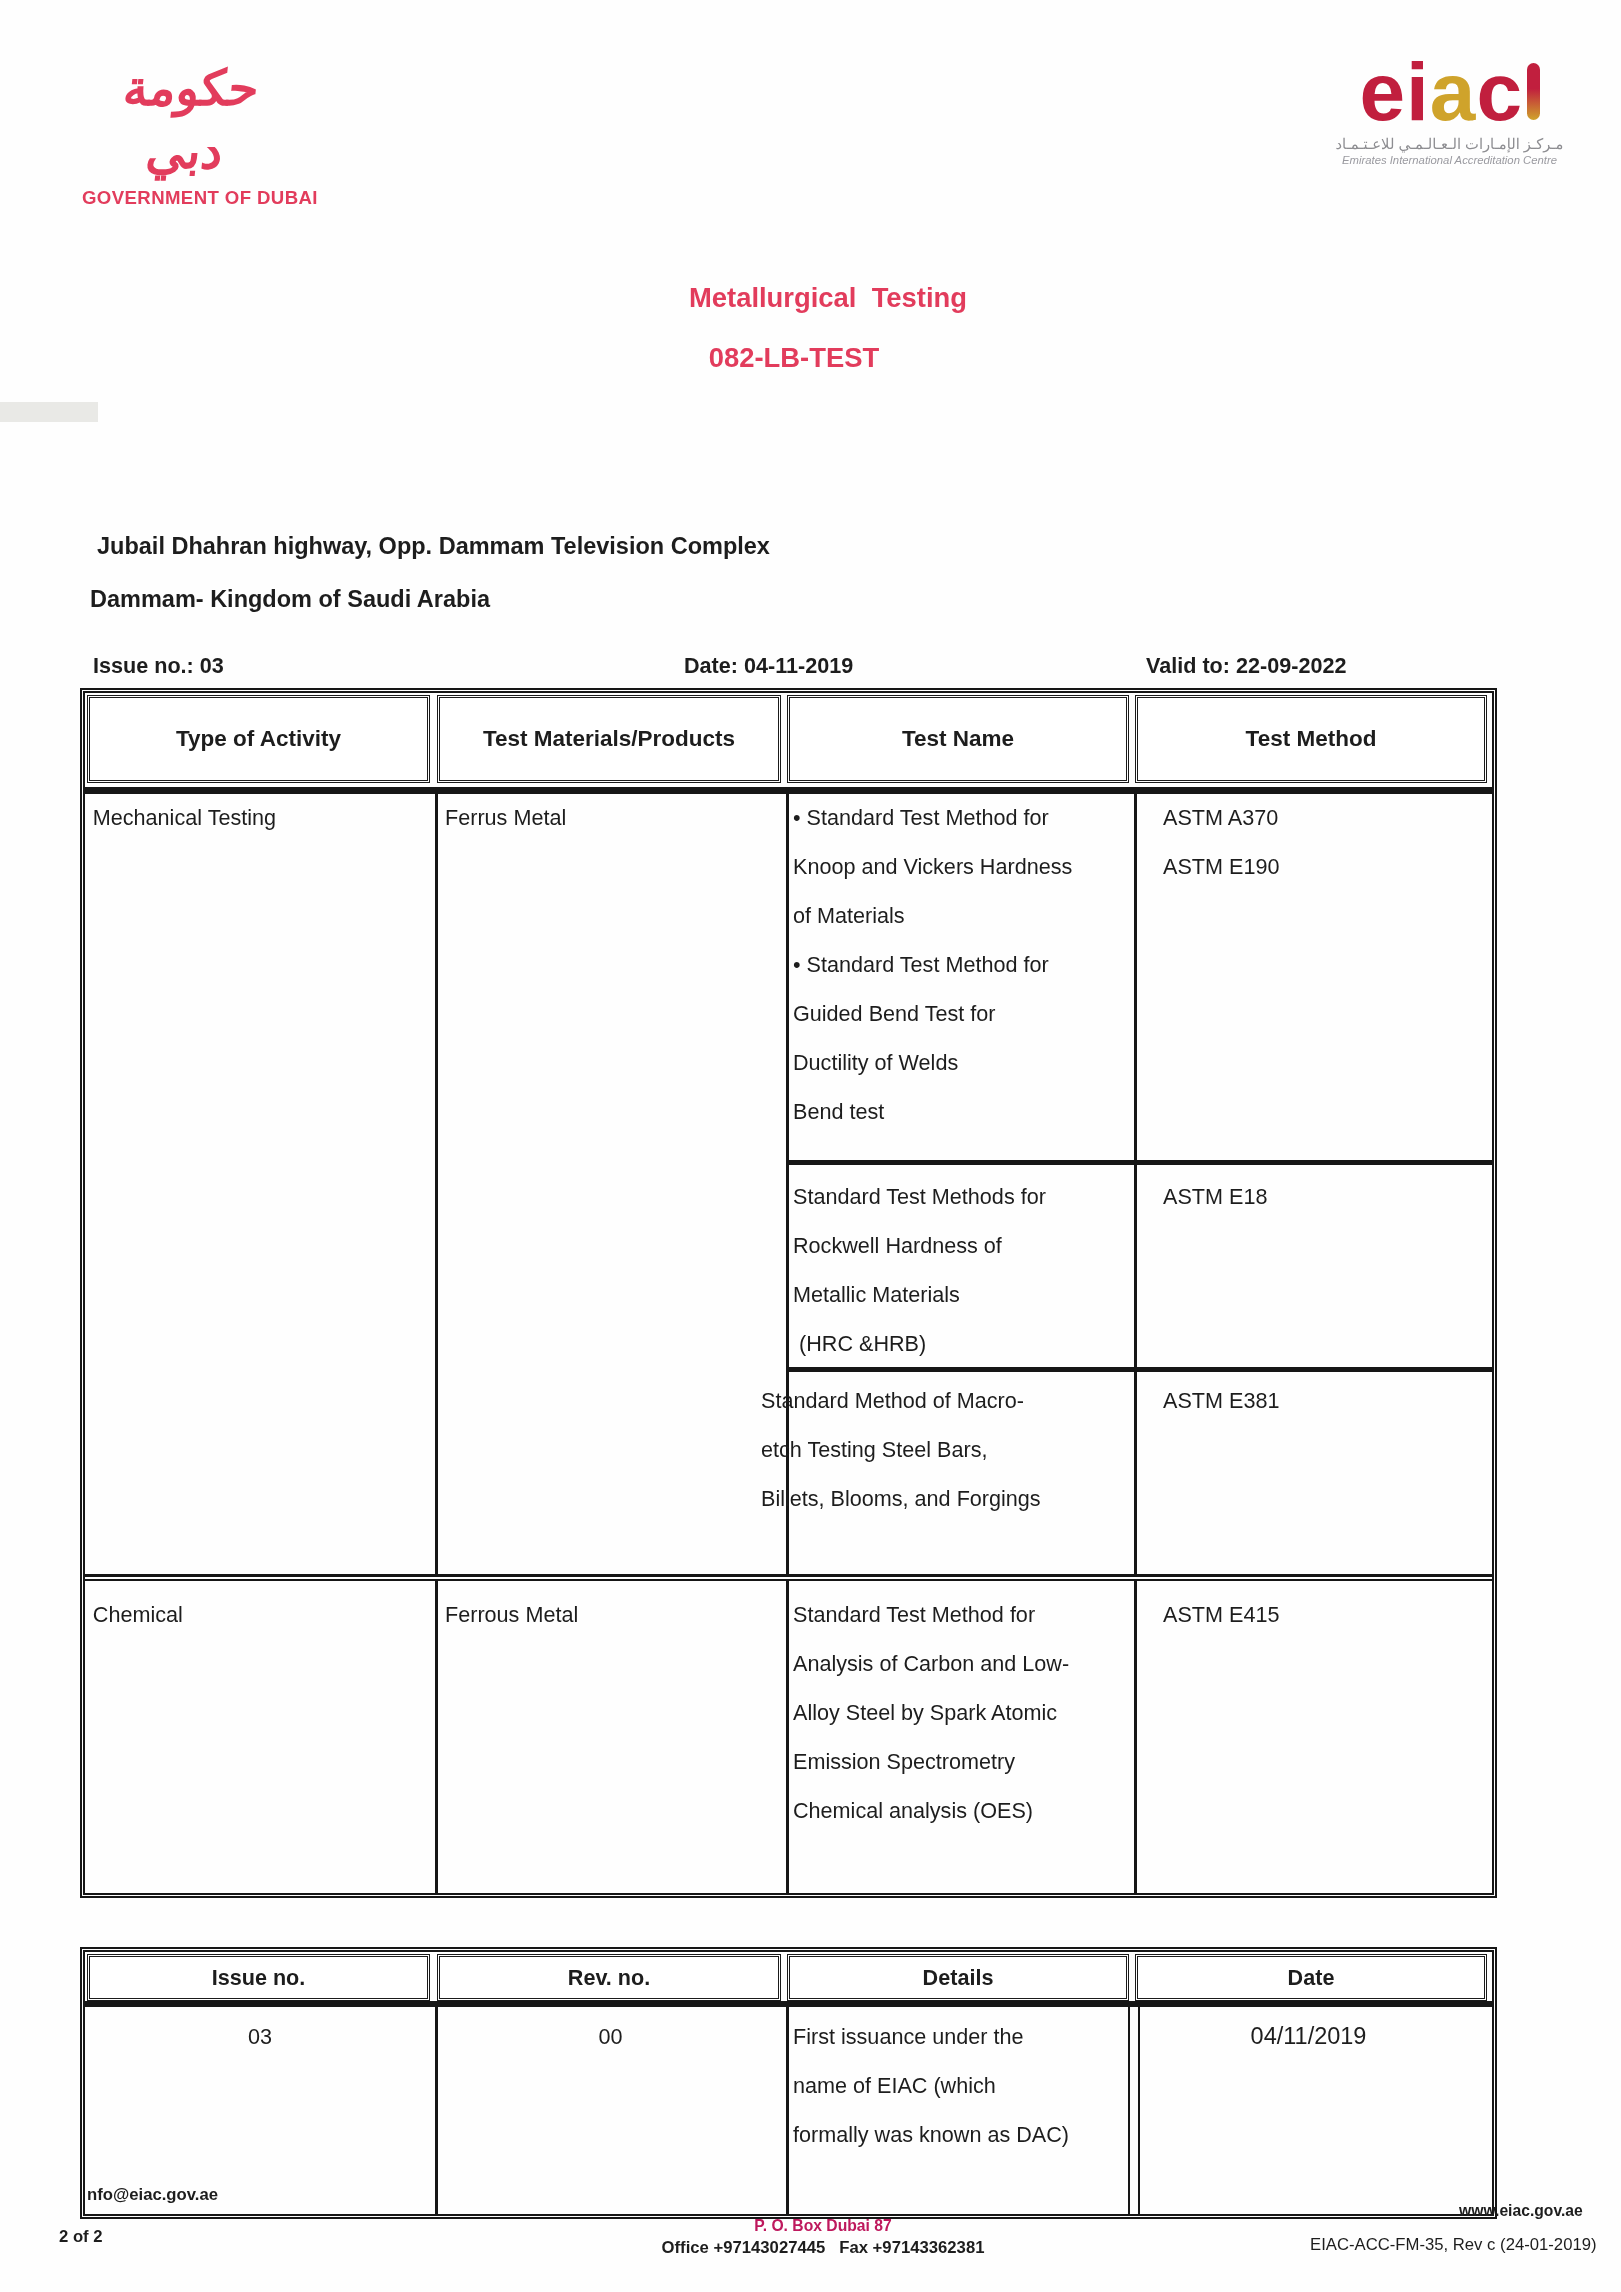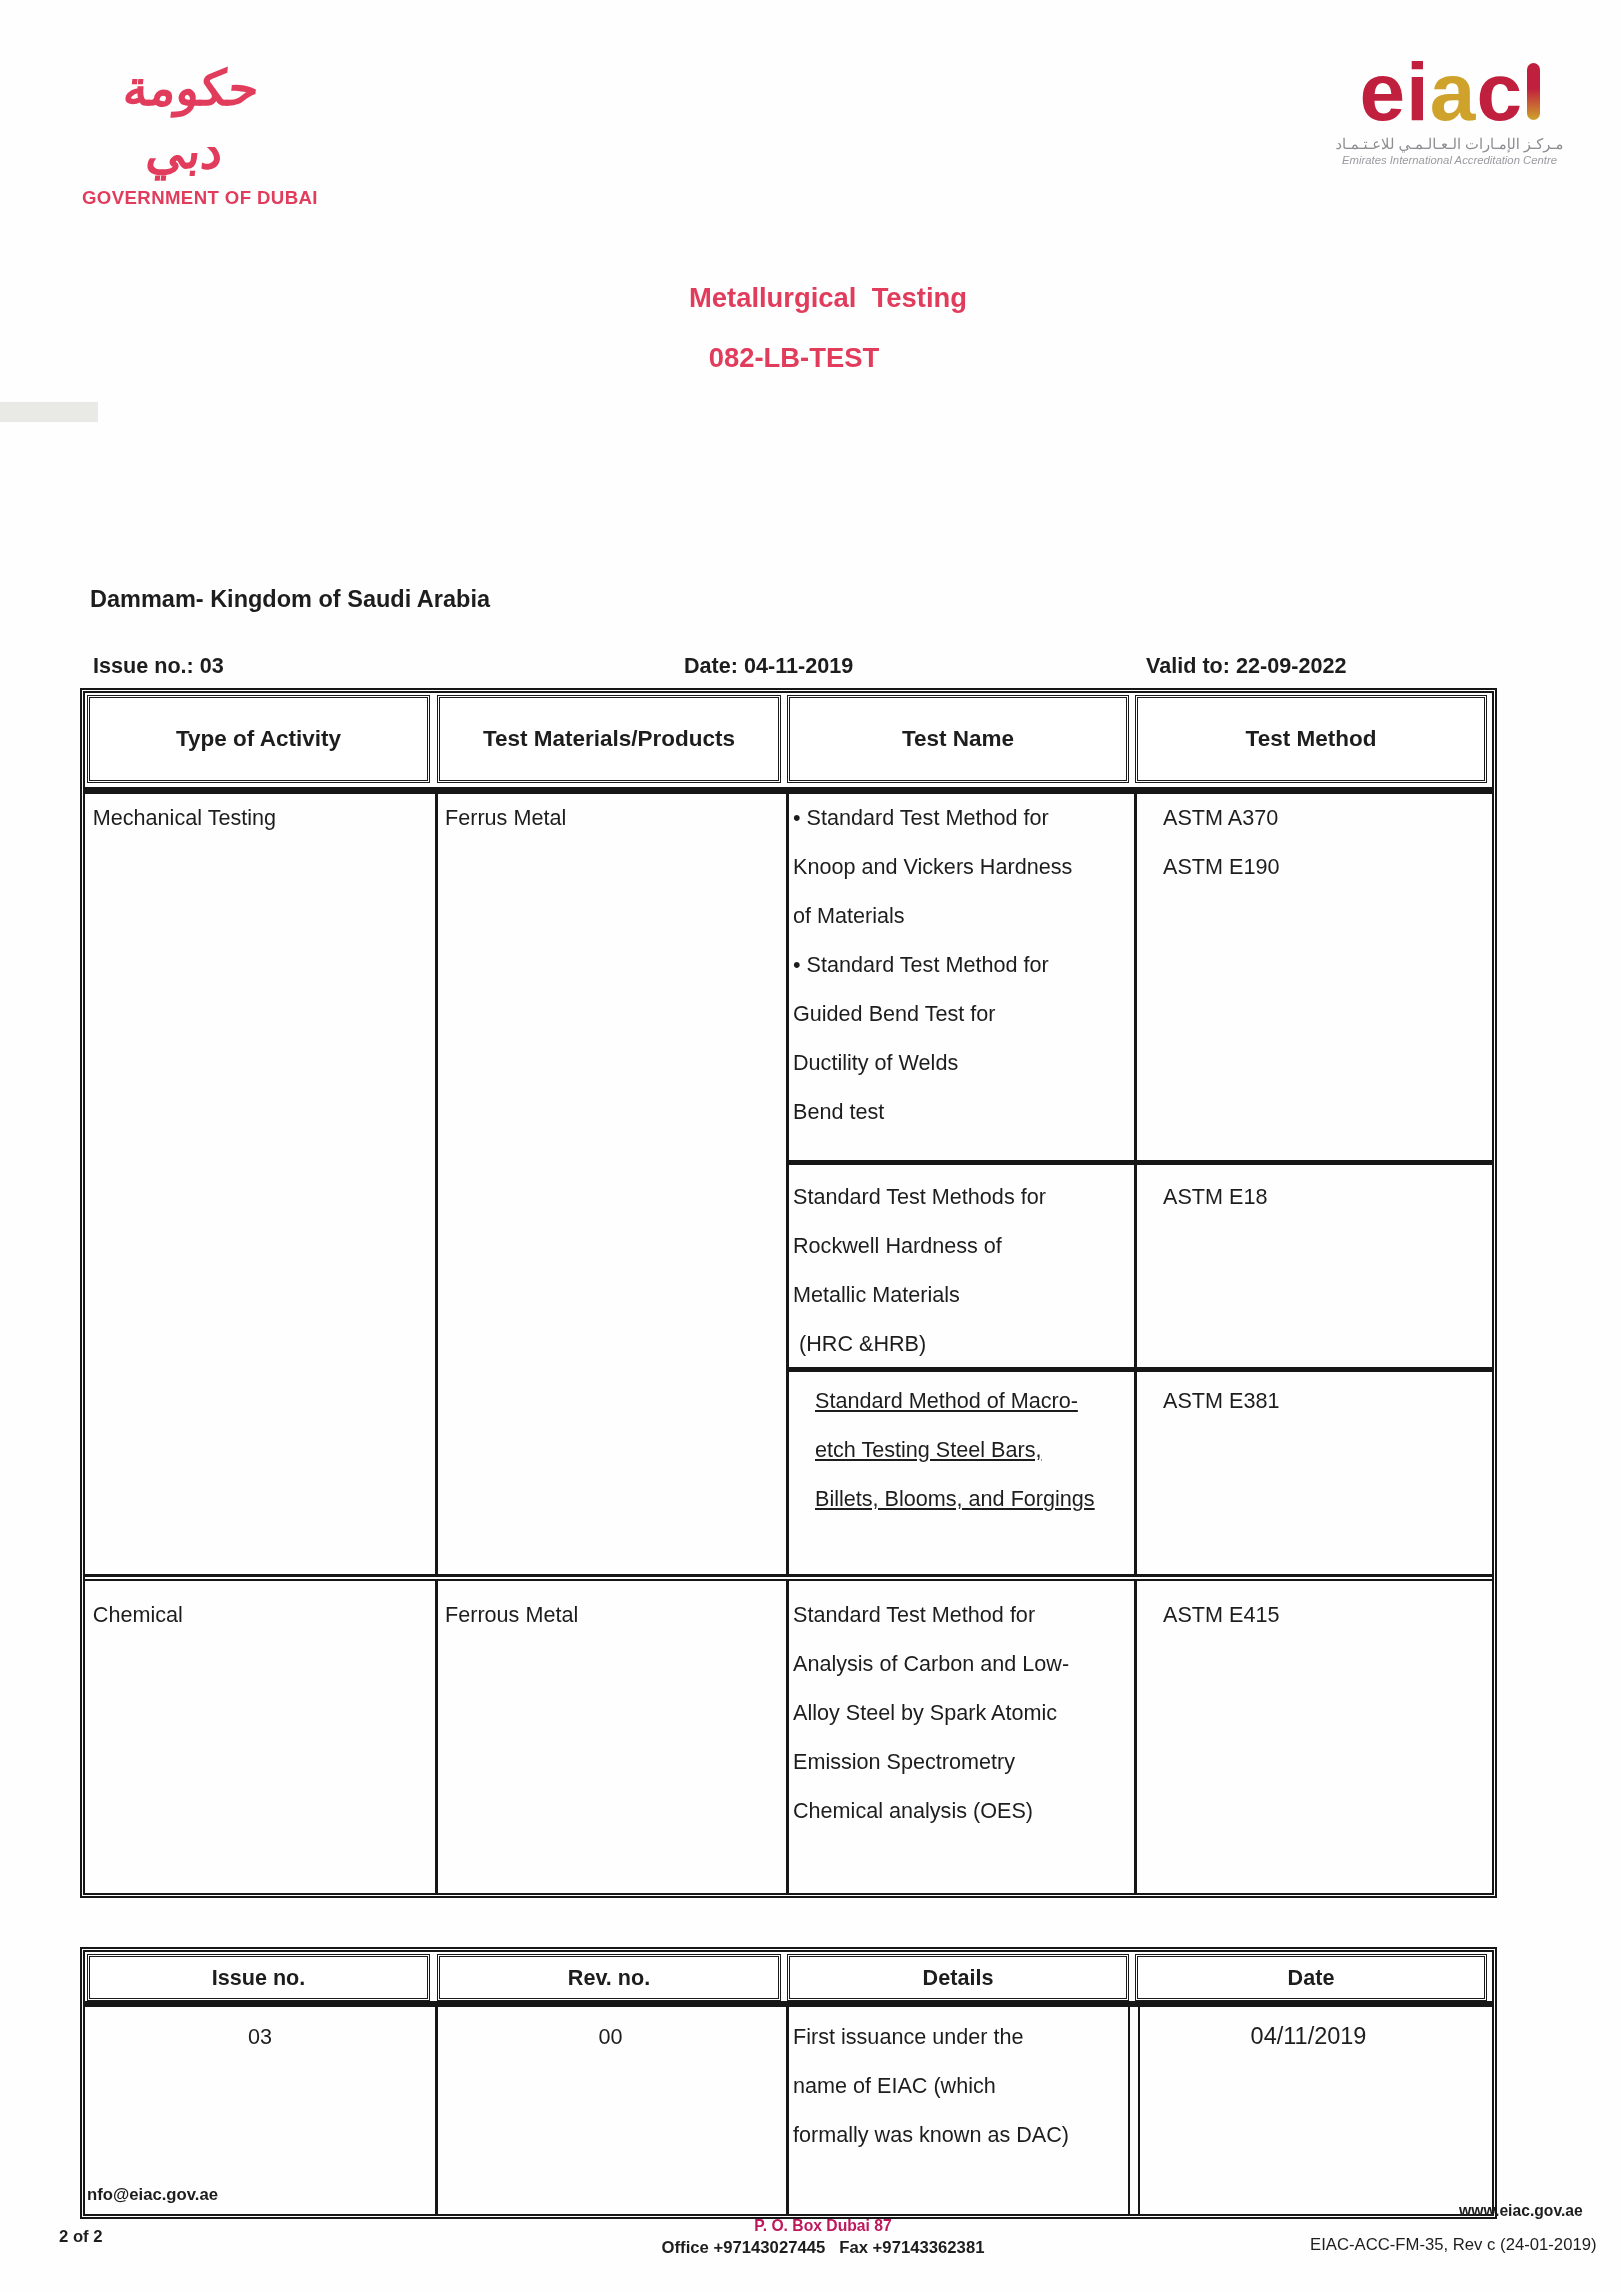--- a/index.html
+++ b/index.html
@@ -64,20 +64,21 @@
 
   <div class="eiac-logo">
     <div class="eiac-wordmark"><span class="wm-red">e</span><span class="wm-red">i</span><span class="wm-gold">a</span><span class="wm-red">c</span><span class="wm-bar"></span></div>
     <div class="eiac-arabic">مـركـز الإمـارات الـعـالـمـي للاعـتـمـاد</div>
     <div class="eiac-caption">Emirates International Accreditation Centre</div>
   </div>
 
   <div class="title" style="top:282px;font-size:27.4px;padding-left:34px;">Metallurgical  Testing</div>
   <div class="title" style="top:342px;font-size:27.4px;">082-LB-TEST</div>
 
+  <div class="addr1">Jubail Dhahran highway, Opp. Dammam Television Complex</div>
   <div class="addr2">Dammam- Kingdom of Saudi Arabia</div>
 
   <div class="meta" style="left:93px;">Issue no.: 03</div>
   <div class="meta" style="left:684px;">Date: 04-11-2019</div>
   <div class="meta" style="left:1146px;">Valid to: 22-09-2022</div>
 
   <div class="tbl scope-tbl">
 
     <div class="hcell" style="left:2px;width:337px;">Type of Activity</div>
     <div class="hcell" style="left:352px;width:338px;">Test Materials/Products</div>
@@ -106,21 +107,21 @@
 Bend test</div>
     <div class="cell-text" style="left:1078px;top:100px;">ASTM A370
 ASTM E190</div>
 
     <div class="cell-text" style="left:708px;top:479px;width:329px;">Standard Test Methods for
 Rockwell Hardness of
 Metallic Materials
  (HRC &amp;HRB)</div>
     <div class="cell-text" style="left:1078px;top:479px;">ASTM E18</div>
 
-    <div class="cell-text" style="left:730px;top:683px;width:333px;text-decoration:underline;">Standard Method of Macro-
+    <div class="cell-text" style="left:676px;top:683px;width:333px;">Standard Method of Macro-
 etch Testing Steel Bars,
 Billets, Blooms, and Forgings</div>
     <div class="cell-text" style="left:1078px;top:683px;">ASTM E381</div>
 
     <div class="cell-text" style="left:7.8px;top:897px;">Chemical</div>
     <div class="cell-text" style="left:360px;top:897px;">Ferrous Metal</div>
     <div class="cell-text" style="left:708px;top:897px;width:329px;">Standard Test Method for
 Analysis of Carbon and Low-
 Alloy Steel by Spark Atomic
 Emission Spectrometry

